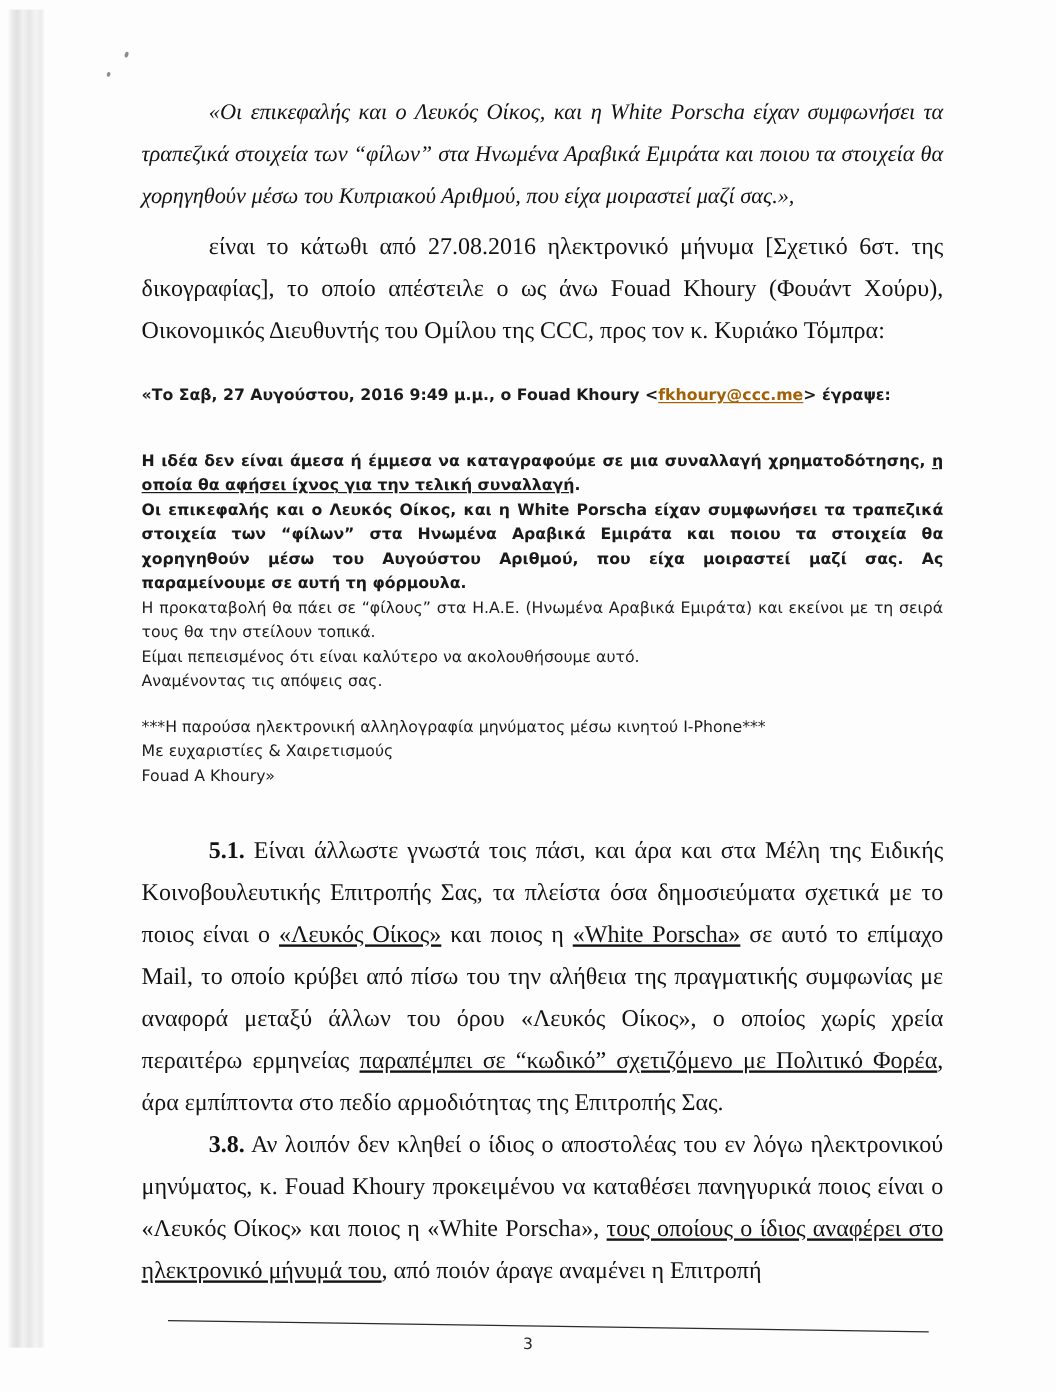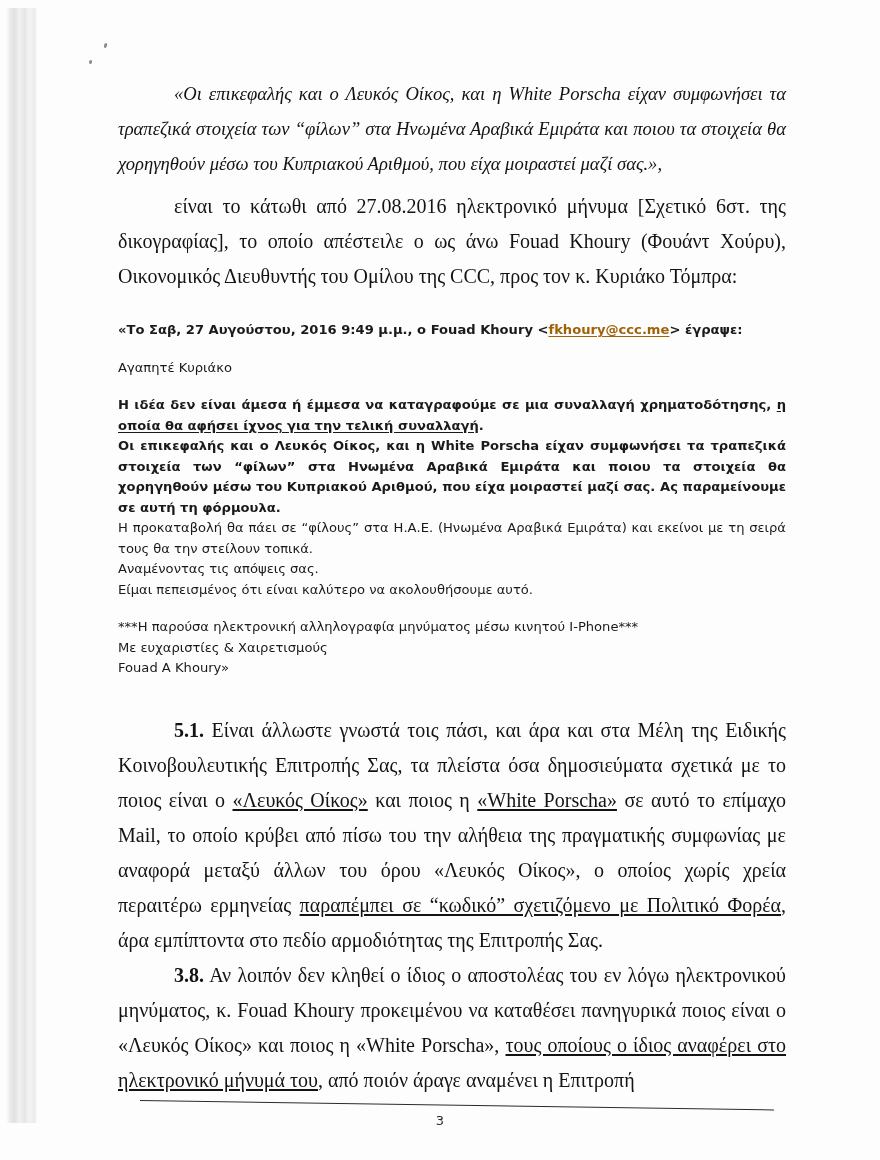--- a/index.html
+++ b/index.html
@@ -141,33 +141,32 @@
     <p class="para indent">είναι το κάτωθι από 27.08.2016 ηλεκτρονικό   μήνυμα  [Σχετικό 6στ. της δικογραφίας],  το οποίο απέστειλε ο ως άνω Fouad Khoury (Φουάντ Χούρυ), Οικονομικός Διευθυντής του  Ομίλου  της CCC, προς τον κ. Κυριάκο Τόμπρα:</p>
 
     <div style="height:26px"></div>
 
     <div id="email-block">
 
       <p class="eline bold"><span>«Το Σαβ, 27 Αυγούστου, 2016 9:49 μ.μ., ο Fouad Khoury &lt;</span><span class="mail-link">fkhoury@ccc.me</span><span>&gt; έγραψε:</span></p>
 
       <div class="eblank"></div>
 
-      <p class="eline">Αγαπητέ Κυριάκο</p>
 
       <div class="eblank"></div>
 
       <p class="eline bold"><span>Η ιδέα δεν είναι άμεσα ή έμμεσα να καταγραφούμε  σε μια συναλλαγή χρηματοδότησης, </span><span class="u">η οποία θα αφήσει ίχνος  για την τελική συναλλαγή</span><span>.</span></p>
 
-      <p class="eline bold">Οι επικεφαλής   και ο Λευκός Οίκος, και η White   Porscha είχαν συμφωνήσει τα τραπεζικά στοιχεία των “φίλων” στα Ηνωμένα Αραβικά Εμιράτα και ποιου τα στοιχεία θα χορηγηθούν μέσω του Κυπριακού Αριθμού, που είχα μοιραστεί μαζί σας. Ας παραμείνουμε σε  αυτή τη φόρμουλα.</p>
+      <p class="eline bold">Οι επικεφαλής   και ο Λευκός Οίκος, και η White   Porscha είχαν συμφωνήσει τα τραπεζικά στοιχεία των “φίλων” στα Ηνωμένα Αραβικά Εμιράτα και ποιου τα στοιχεία θα χορηγηθούν μέσω του Αυγούστου Αριθμού, που είχα μοιραστεί μαζί σας. Ας παραμείνουμε σε  αυτή τη φόρμουλα.</p>
 
       <p class="eline">Η προκαταβολή θα πάει σε “φίλους” στα Η.Α.Ε. (Ηνωμένα Αραβικά Εμιράτα) και εκείνοι με τη σειρά τους θα την στείλουν τοπικά.</p>
 
+      <p class="eline">Είμαι πεπεισμένος ότι είναι καλύτερο να ακολουθήσουμε αυτό.</p>
+
       <p class="eline">Αναμένοντας τις απόψεις σας.</p>
-
-      <p class="eline">Είμαι πεπεισμένος ότι είναι καλύτερο να ακολουθήσουμε αυτό.</p>
 
       <div class="eblank"></div>
 
       <p class="eline">***Η παρούσα ηλεκτρονική αλληλογραφία μηνύματος μέσω κινητού I-Phone***</p>
       <p class="eline">Με ευχαριστίες &amp; Χαιρετισμούς</p>
       <p class="eline">Fouad A Khoury»</p>
 
     </div>
 
     <div style="height:34px"></div>

